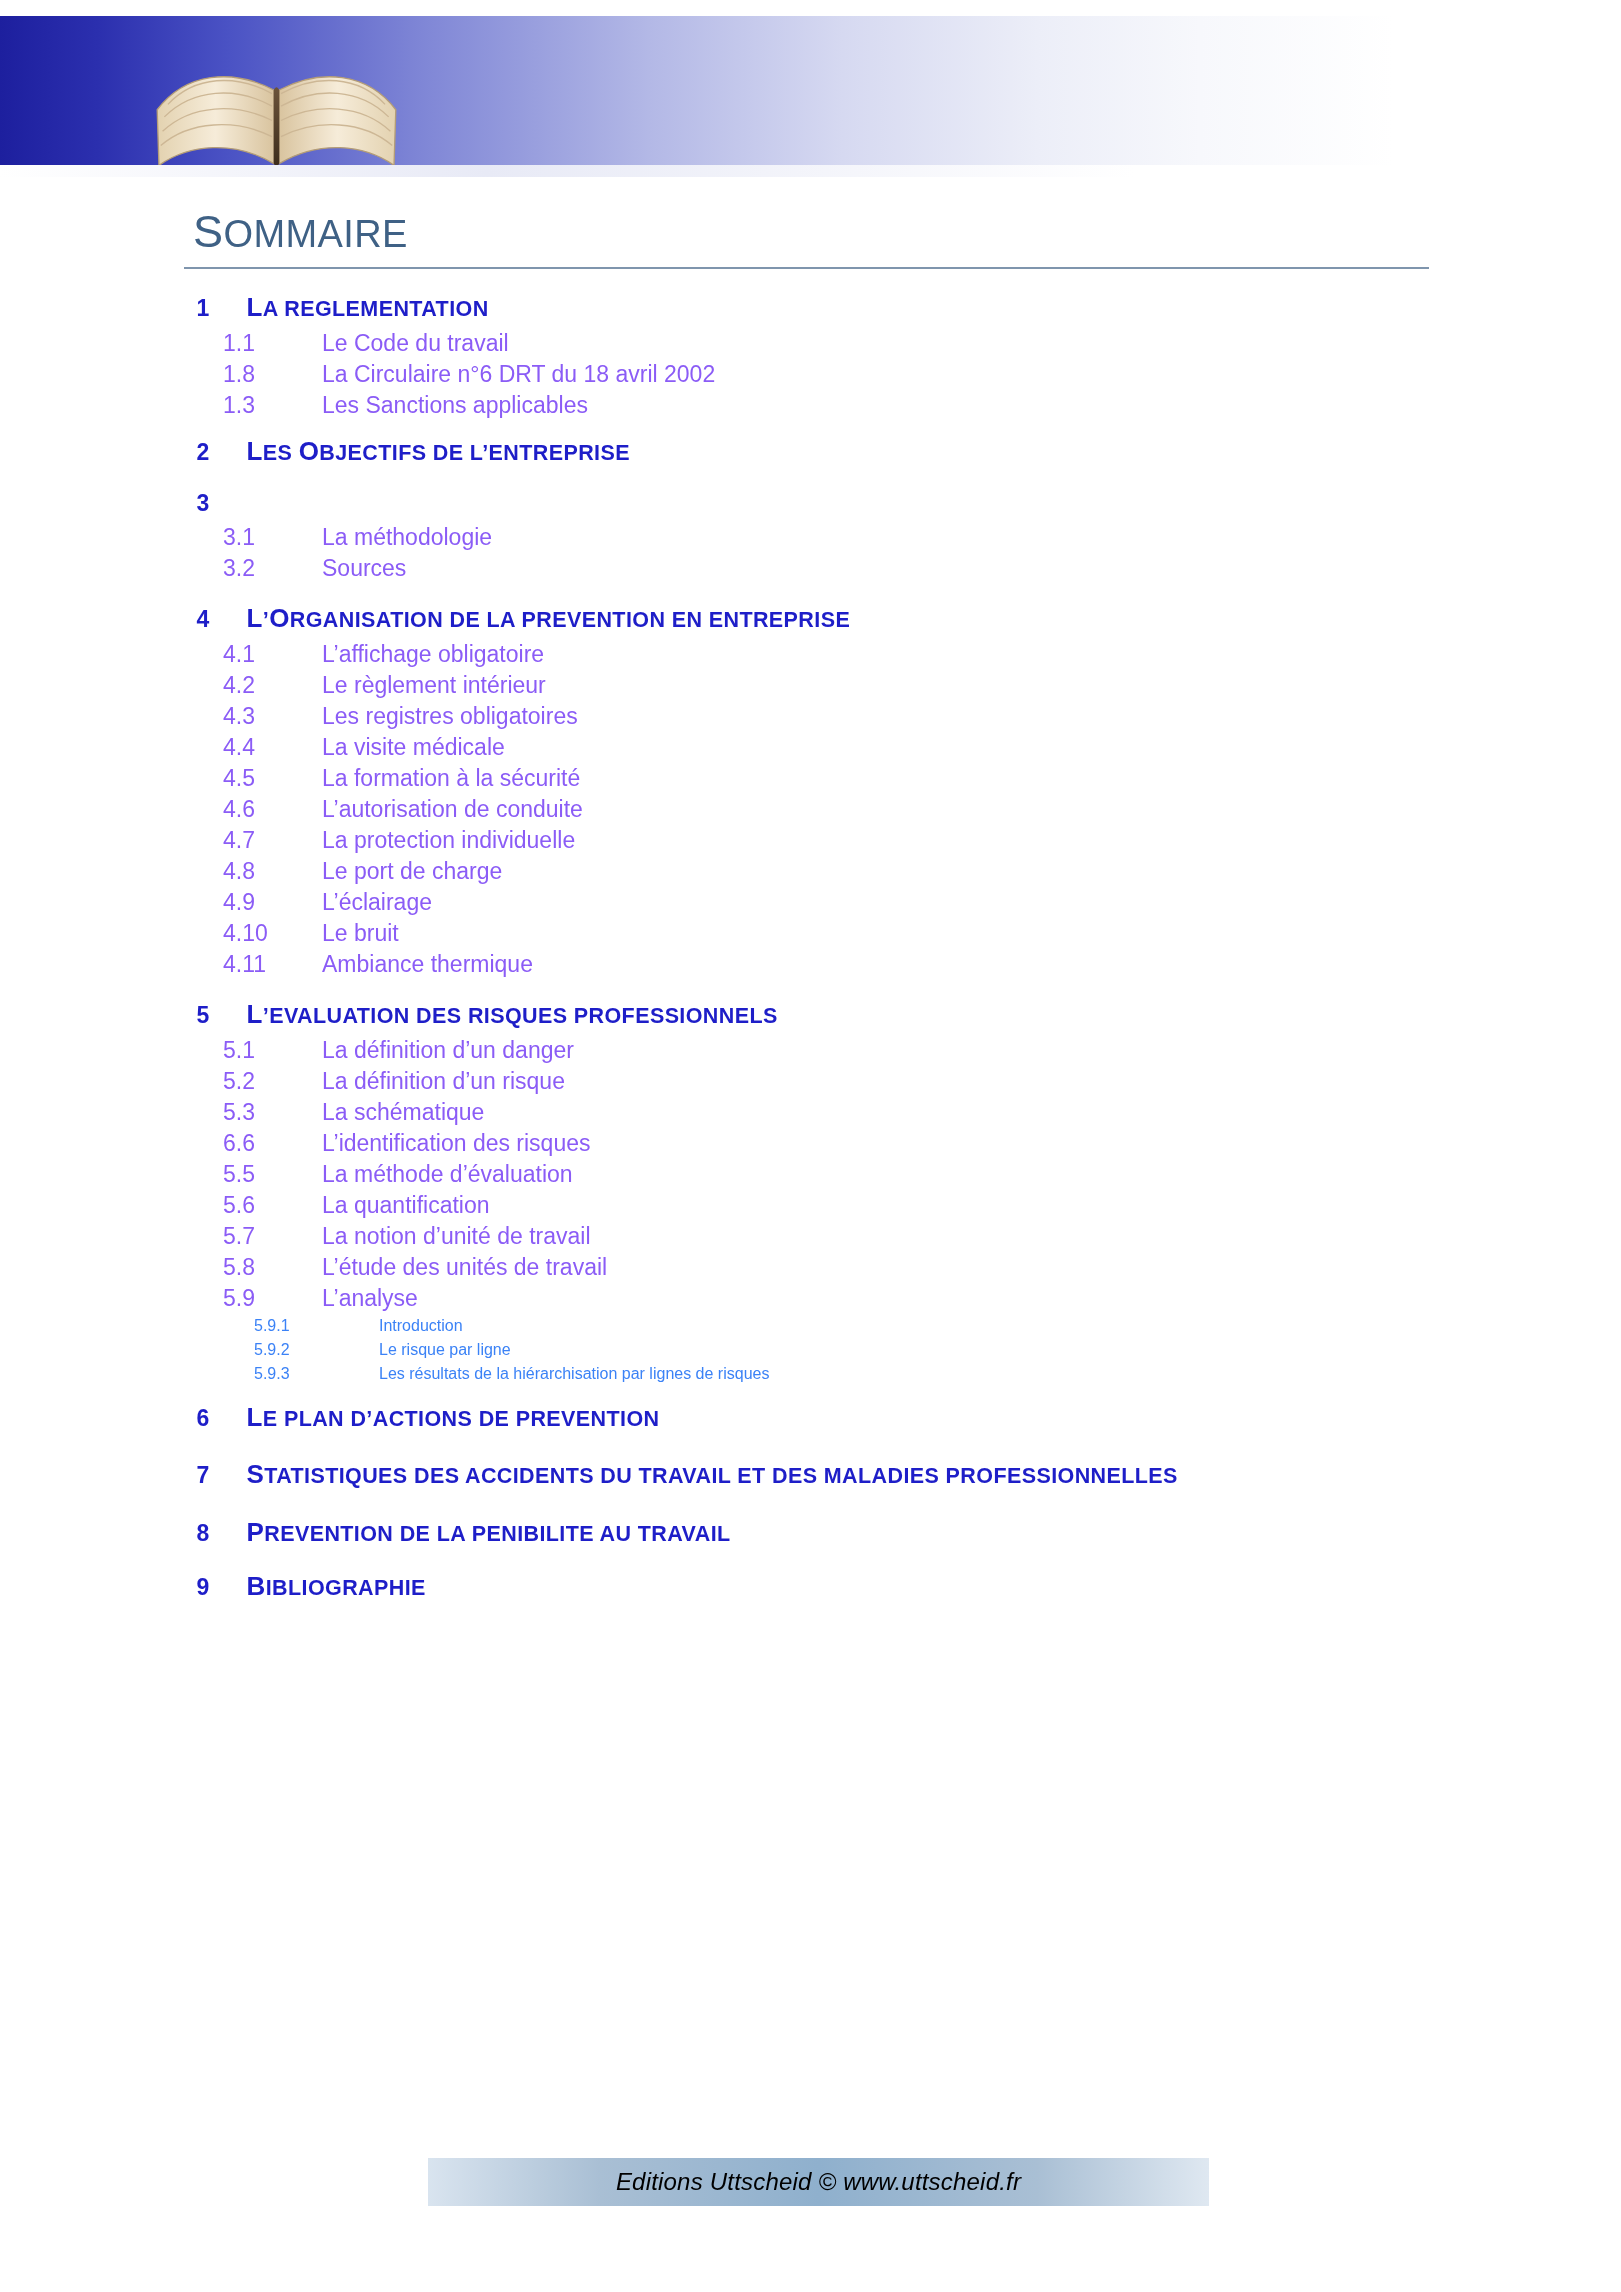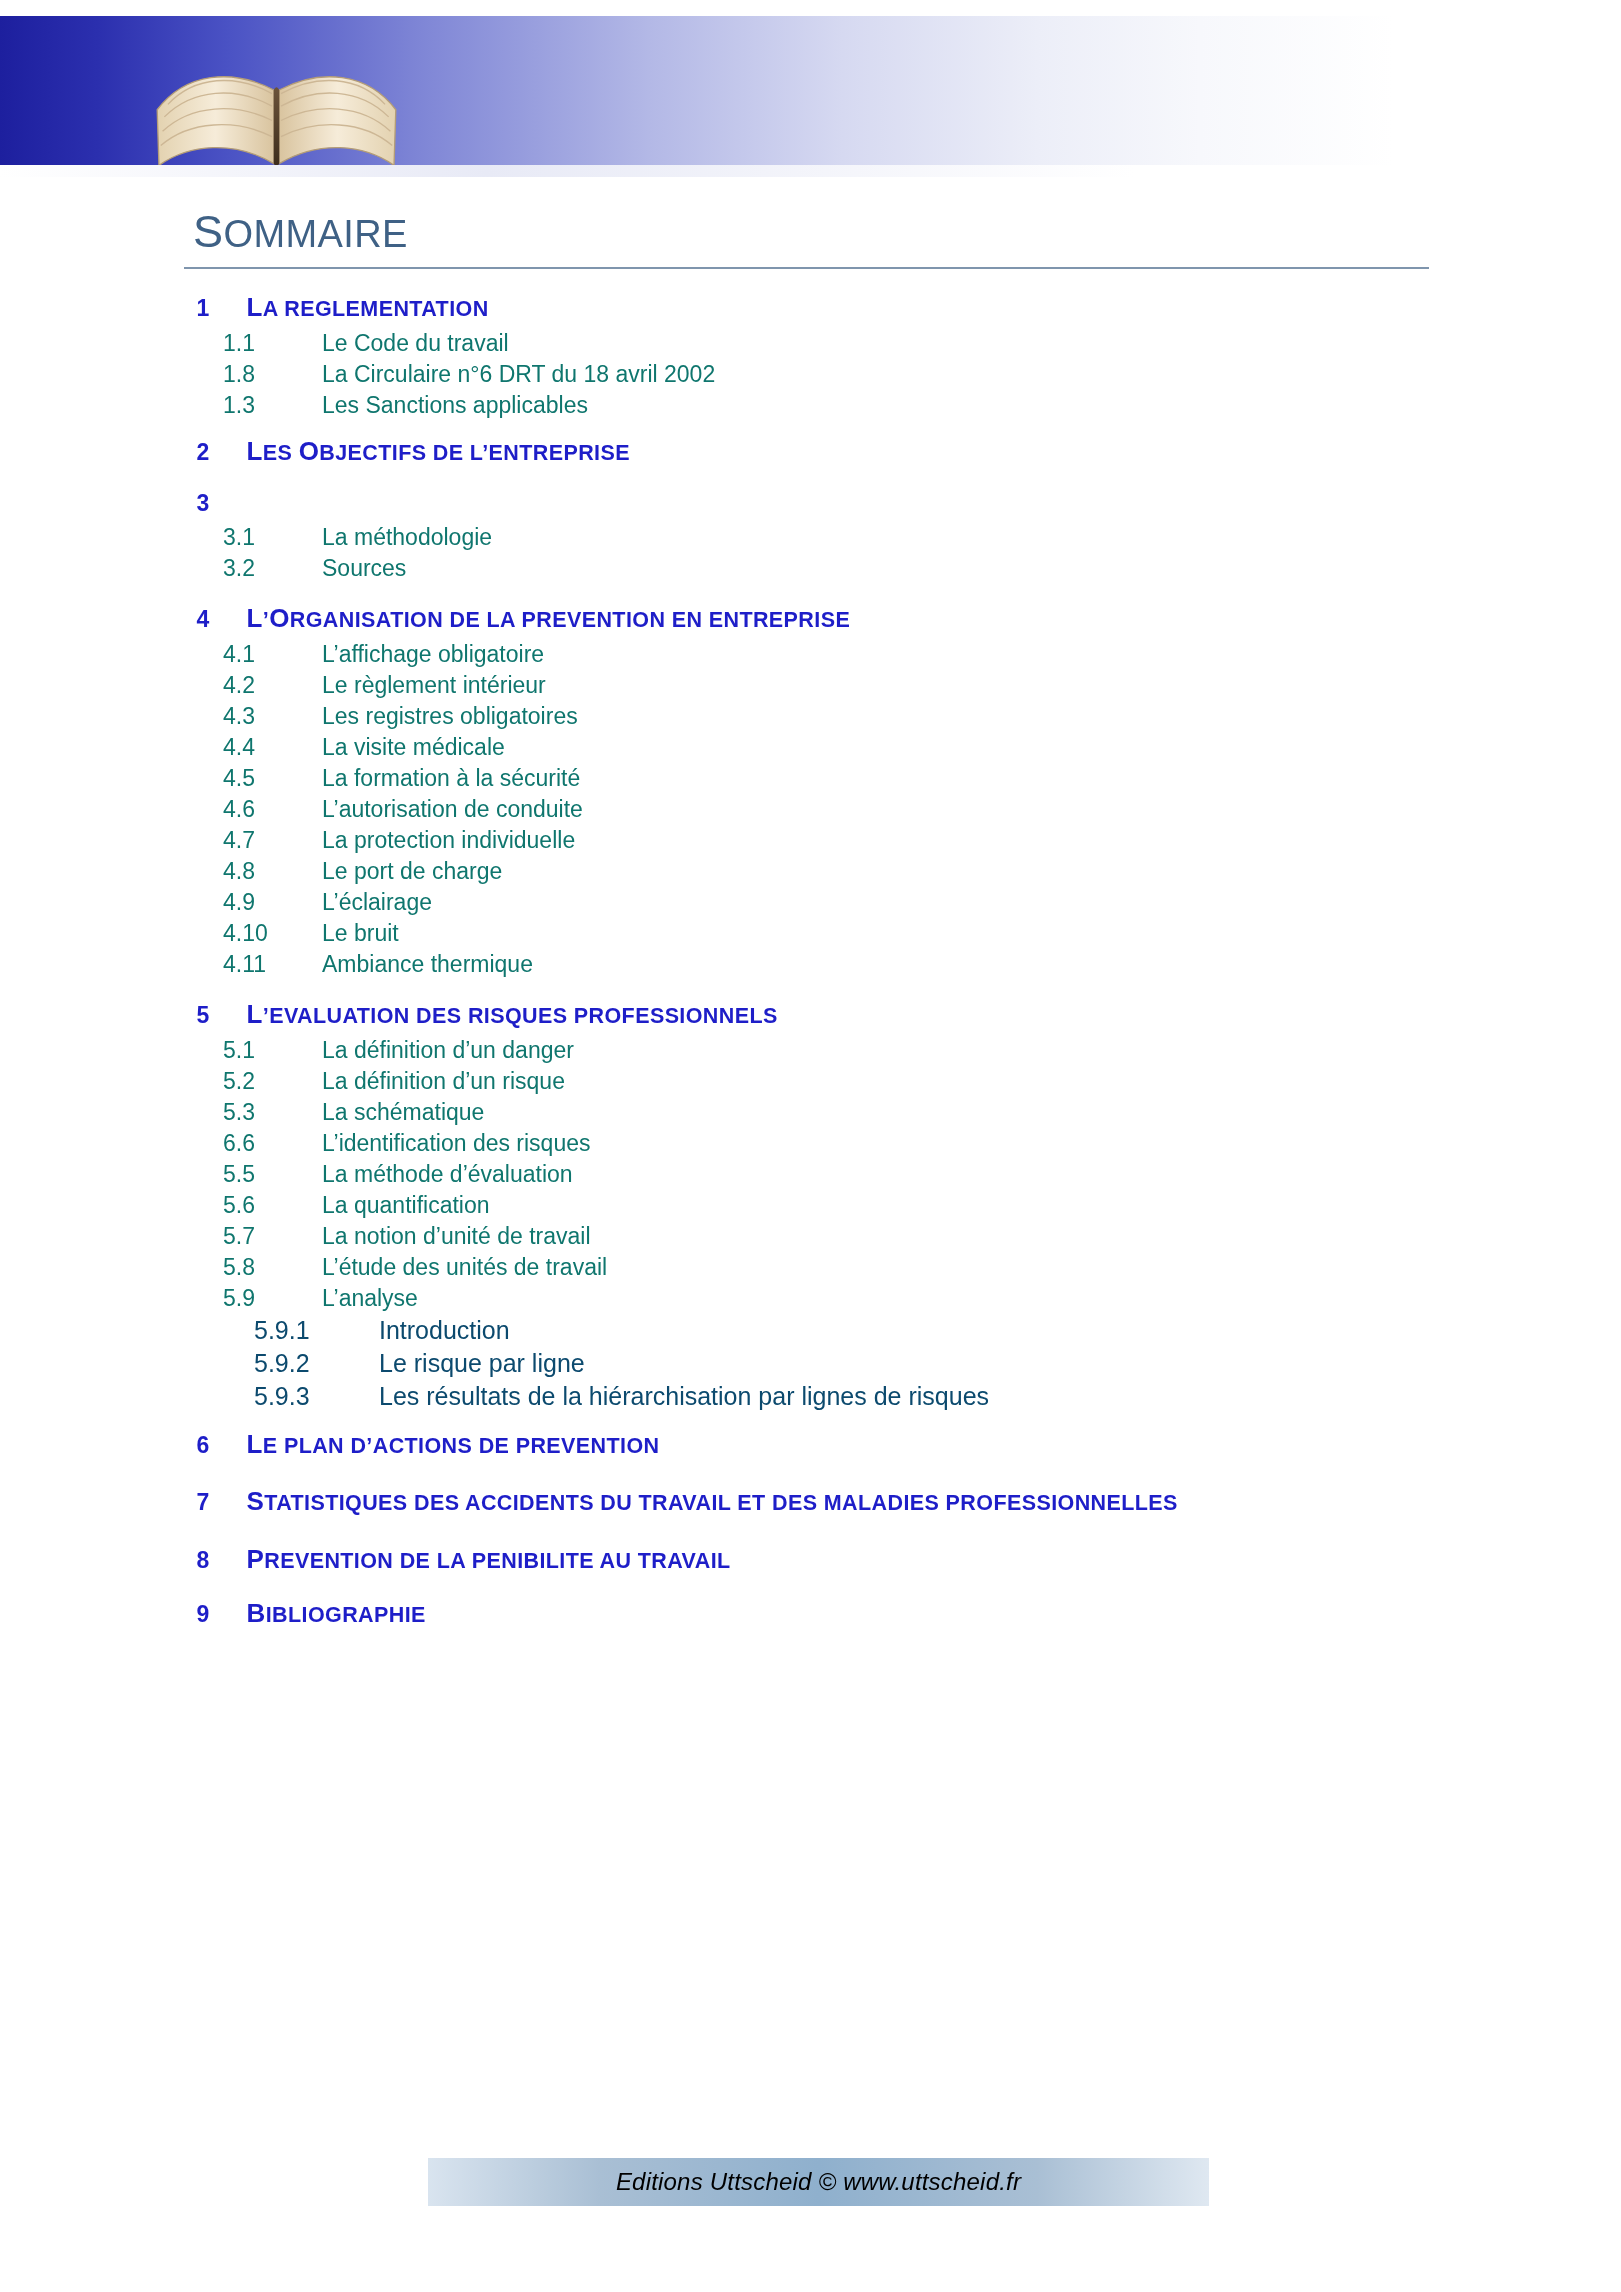--- a/index.html
+++ b/index.html
@@ -116,40 +116,40 @@
   }
   .lvl1.wrap .label {
     max-width: 985px;
     line-height: 1.45;
   }
 
   
   .lvl2 {
     display: flex;
     align-items: flex-start;
-    color: #0f766e;
+    color: #8b5cf6;
     font-size: 23px;
     line-height: 1.0;
     margin: 0 0 8px 0;
   }
   .lvl2 .num {
     width: 99px;
     flex: none;
     margin-left: 39px;
   }
   .lvl2 .label {
     flex: 1;
   }
 
   
   .lvl3 {
     display: flex;
     align-items: flex-end;
-    color: #0c4a6e;
-    font-size: 25px;
+    color: #3b82f6;
+    font-size: 16px;
     line-height: 1.0;
     margin: 0 0 8px 0;
   }
   .lvl3 .num {
     width: 125px;
     flex: none;
     margin-left: 70px;
   }
   .lvl3 .label {
     flex: 1;

